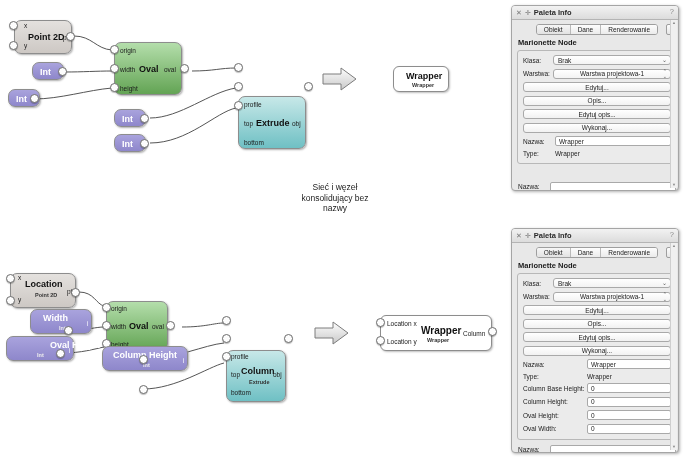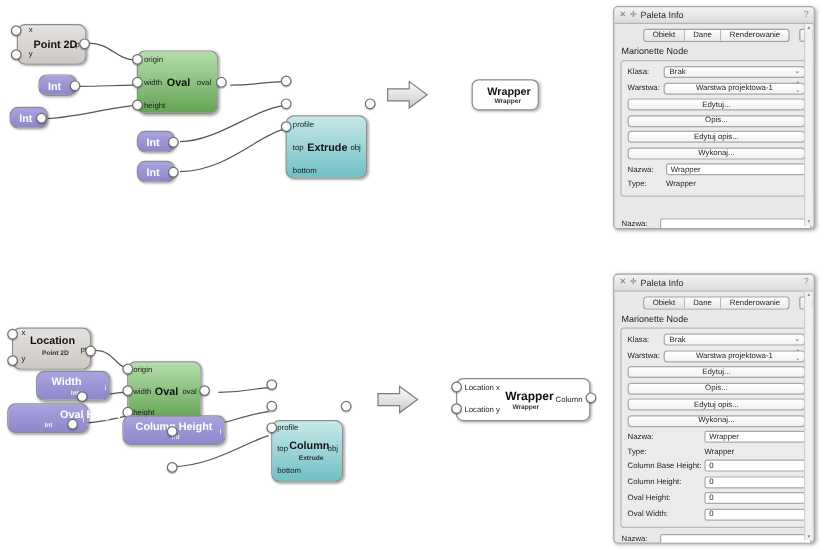--- a/index.html
+++ b/index.html
@@ -90,21 +90,21 @@
     height:13px;
     background:linear-gradient(180deg,#f2f2f2 0%,#dcdcdc 100%);
     border-bottom:1px solid #b4b4b4;
     display:flex;align-items:center;
     padding:0 4px;
     position:relative;
   }
   .p-title .dot{
     font-size:7px;color:#777;margin-right:3px;line-height:1;
   }
-  .p-title .ttxt{font-weight:normal;font-size:7.5px;color:#2a2a2a;}
+  .p-title .ttxt{font-weight:bold;font-size:7.5px;color:#2a2a2a;}
   .p-title .help{
     position:absolute;right:4px;top:1px;font-size:7.5px;color:#8a8a8a;
   }
   .p-body{padding:3px 5px 4px 5px;}
   .tabrow{
     display:flex;justify-content:center;align-items:center;
     margin:1px 0 3px 0;position:relative;
   }
   .tabs{
     display:flex;
@@ -125,21 +125,21 @@
   .tab.active{background:linear-gradient(180deg,#f6f6f6,#e2e2e2);}
   .menu-sq{
     position:absolute;right:0;top:0;
     width:9px;height:9px;
     border:1px solid #9e9e9e;border-radius:2px;
     background:linear-gradient(180deg,#fdfdfd,#e6e6e6);
     display:flex;align-items:center;justify-content:center;
     font-size:5px;color:#555;
   }
   .sec-hdr{
-    font-weight:normal;font-size:7.5px;color:#1b1b1b;
+    font-weight:bold;font-size:7.5px;color:#1b1b1b;
     margin:2px 0 3px 1px;
   }
   .inner{
     border:1px solid #b8b8b8;
     border-radius:3px;
     background:#ebebeb;
     padding:4px 5px 5px 5px;
   }
   .frow{
     display:flex;align-items:center;
@@ -276,20 +276,23 @@
         </defs>
       <path d="M1,8 L19,8 L19,2 L34,13 L19,24 L19,18 L1,18 Z" fill="url(#ag1)" stroke="#7c7c7c" stroke-width="1"></path>
     </svg>
   </div>
 
   <div class="node n-white" style="left:393px;top:66px;width:56px;height:26px;box-shadow:1px 1px 2px rgba(0,0,0,.25);">
     <div class="ttl abs" style="left:12px;top:5px;">Wrapper</div>
     <div class="sub abs" style="left:18px;top:16px;">Wrapper</div>
   </div>
 
+  <div class="caption" style="left:262px;top:182px;width:146px;">Sieć i węzeł
+konsolidujący bez
+nazwy</div>
 </div>
 
 <div class="abs" style="left:0;top:265px;width:500px;height:193px;">
 
   <svg class="abs" width="500" height="193" style="left:0;top:0;" fill="none" stroke="#555" stroke-width="1">
     <path d="M79,27 C94,27 96,39 104,41"></path>
     <path d="M70,65 C88,65 96,62 104,62"></path>
     <path d="M62,88 C82,88 94,84 104,82"></path>
     <path d="M182,62 C206,62 214,58 224,58"></path>
     <path d="M143,94 C176,94 204,80 224,78"></path>

